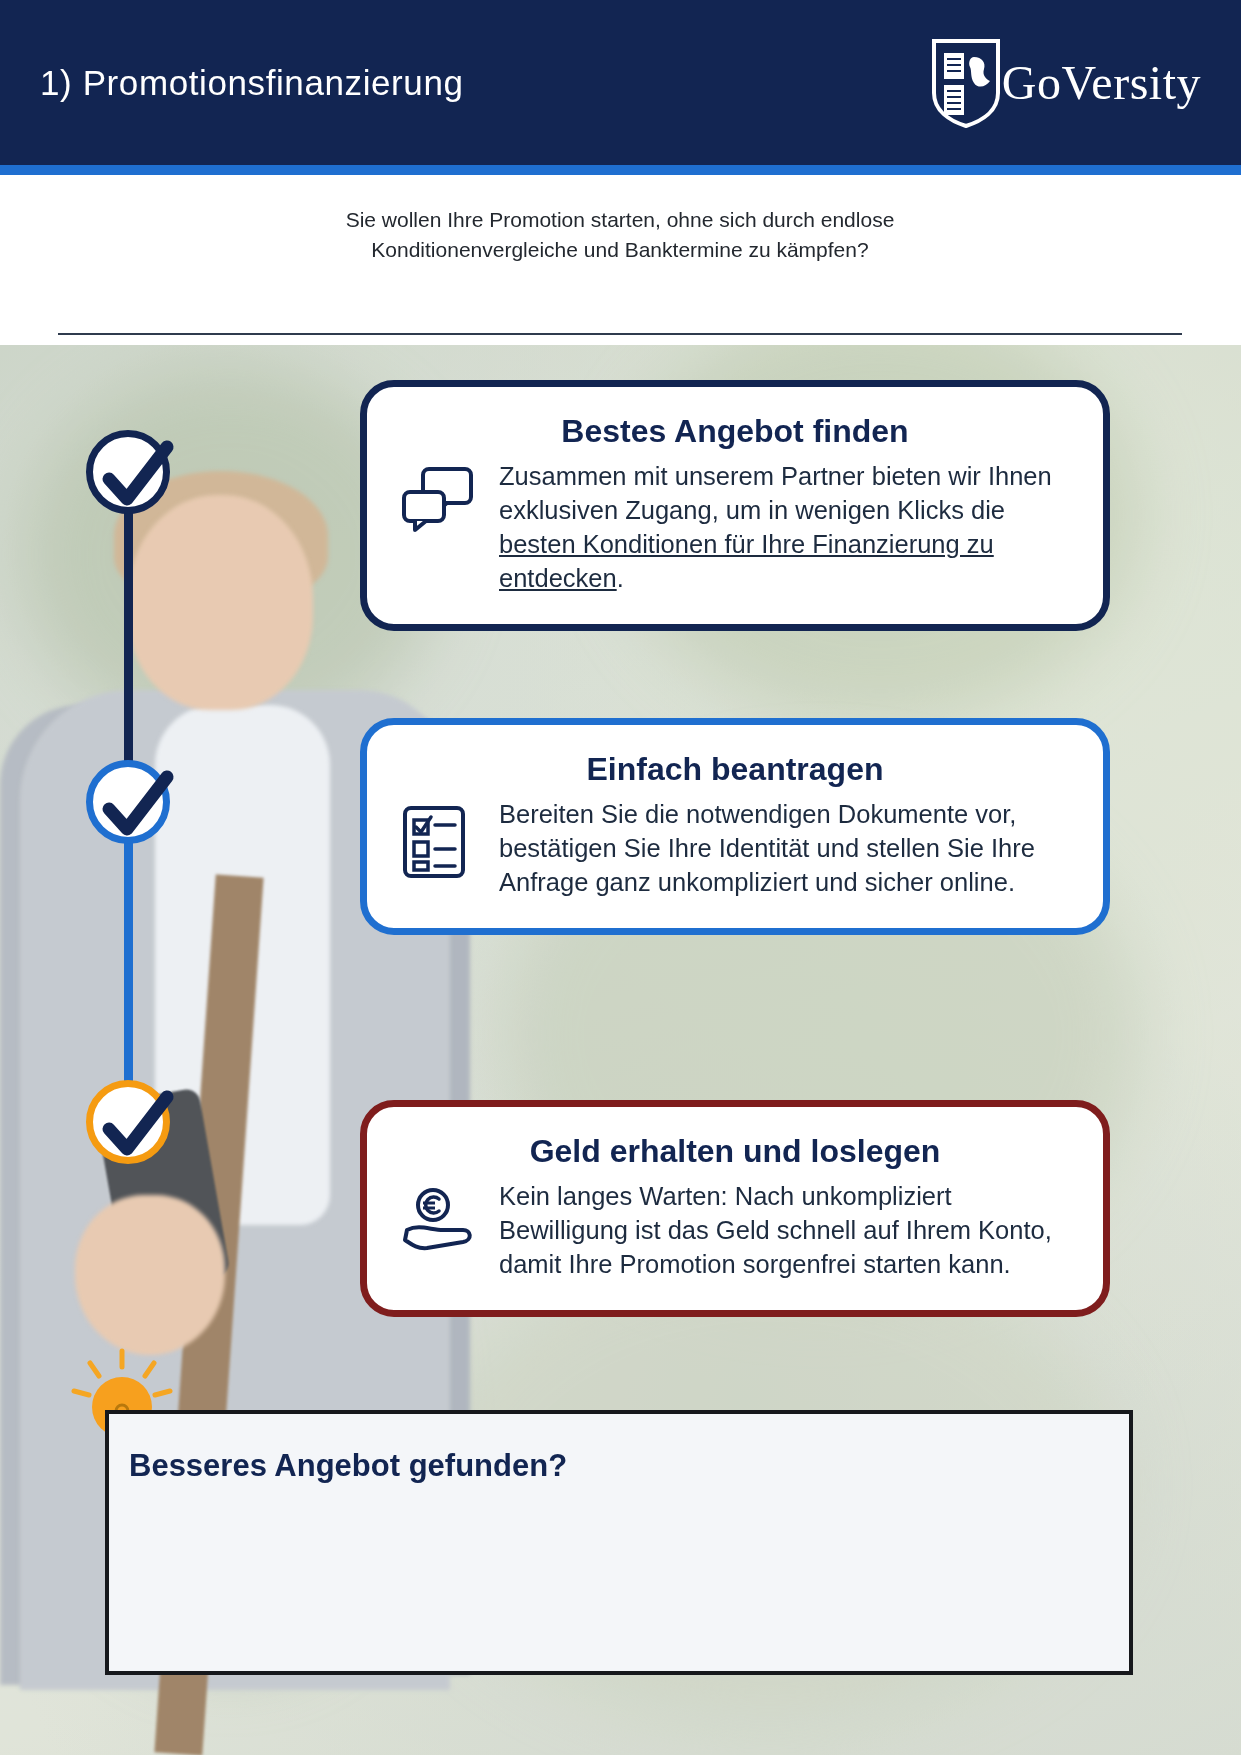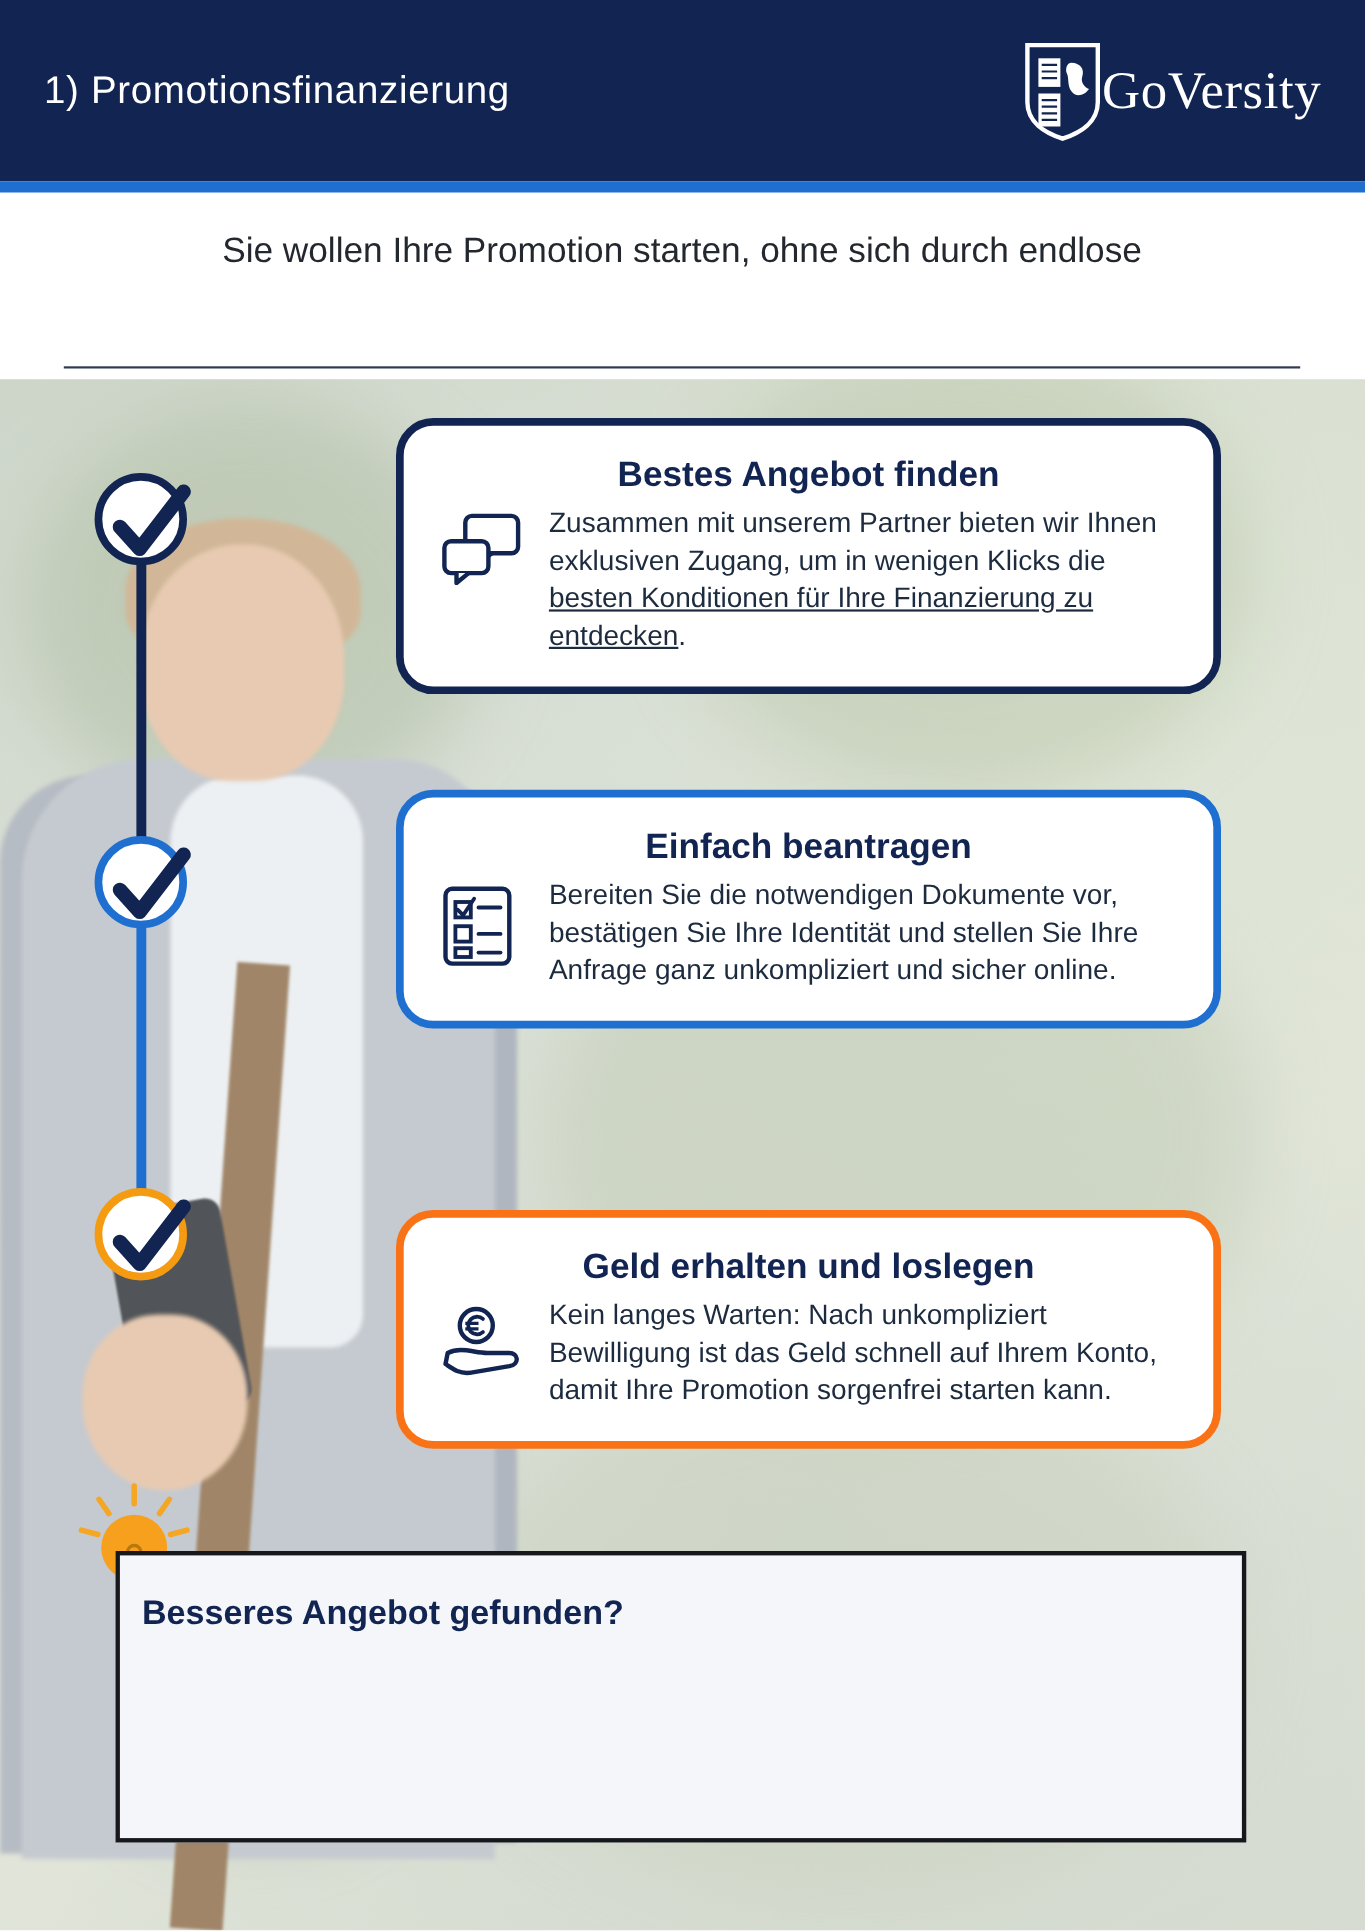--- a/index.html
+++ b/index.html
@@ -60,21 +60,21 @@
   }
 
   
   .intro {
     position: absolute;
     top: 205px;
     left: 60px;
     width: 1120px;
     text-align: center;
     color: #23282f;
-    font-size: 32px;
+    font-size: 21px;
     line-height: 1.42;
   }
   .intro-rule {
     position: absolute;
     top: 333px;
     left: 58px;
     width: 1124px;
     height: 2px;
     background: #2f3b4e;
   }
@@ -251,21 +251,21 @@
   }
   .card p {
     font-size: 25.5px;
     line-height: 1.33;
     color: #1d2b3f;
   }
   .card p .underline { text-decoration: underline; }
 
   #card-1 { top: 380px; border: 7px solid #122552; }
   #card-2 { top: 718px; border: 7px solid #1f6fd0; }
-  #card-3 { top: 1100px; border: 7px solid #f97316; }
+  #card-3 { top: 1100px; border: 7px solid #7f1d1d; }
 
   
   .bulb {
     position: absolute;
     left: 60px;
     top: 1345px;
     width: 130px;
     height: 130px;
   }
   .note {
@@ -315,20 +315,21 @@
           <path d="M44 20 c8 0 12 6 10 12 c-2 6 2 10 6 12 c-4 6 -12 8 -16 2 c-4 -6 -2 -12 -4 -16 c-2 -4 0 -10 4 -10 z" fill="#ffffff"></path>
         </svg>
       </div>
       <div class="brand-name">GoVersity</div>
     </div>
   </div>
   <div class="header-rule"></div>
 
   <div class="intro">
     <div>Sie wollen Ihre Promotion starten, ohne sich durch endlose</div>
+    <div>Konditionenvergleiche und Banktermine zu kämpfen?</div>
   </div>
   <div class="intro-rule"></div>
 
   <div class="photo">
     <div class="blurblob b1"></div>
     <div class="blurblob b2"></div>
     <div class="blurblob b3"></div>
     <div class="blurblob b4"></div>
     <div class="blurblob b5"></div>
     <div class="person">

